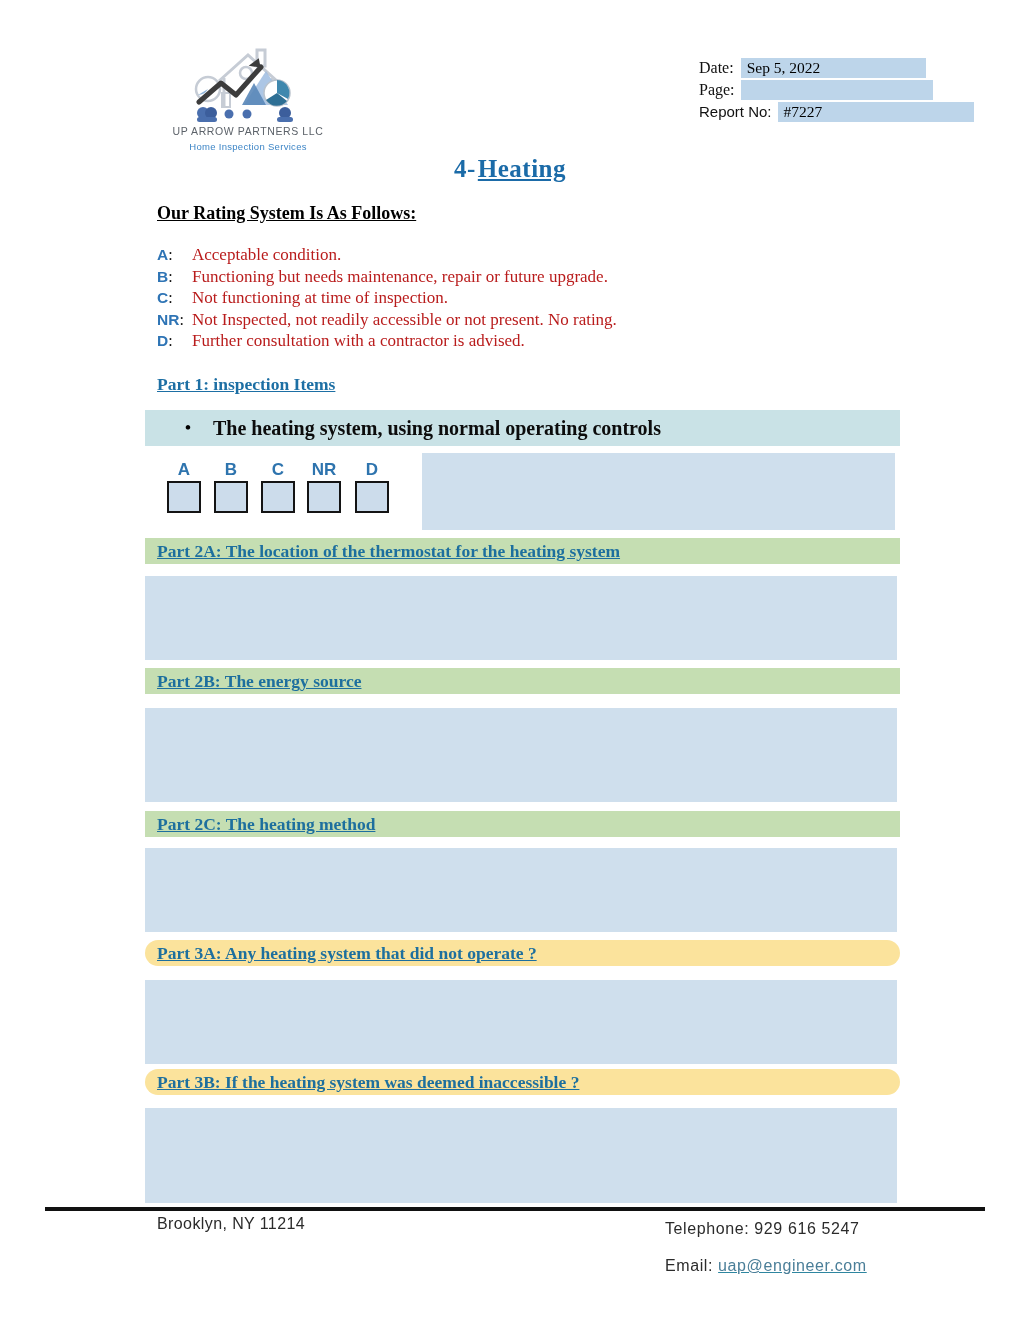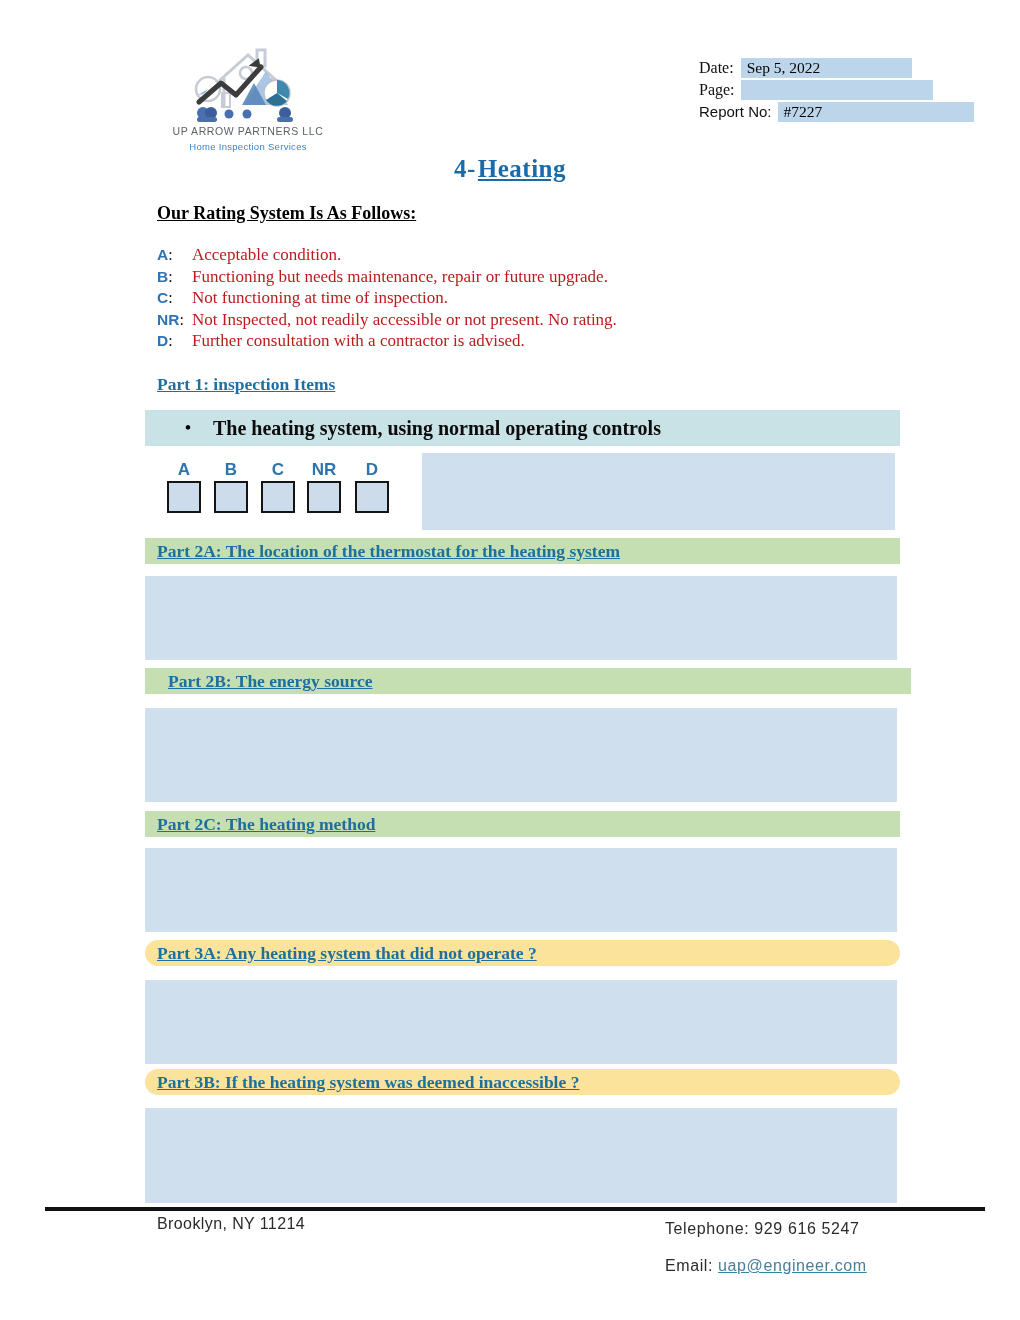--- a/index.html
+++ b/index.html
@@ -13,21 +13,21 @@
                 color:#5c6269;margin-top:2px;white-space:nowrap;}
   .logo-tagline{font-family:"Liberation Sans",sans-serif;font-size:9.5px;color:#3d85c6;
                 margin-top:4px;letter-spacing:.3px;}
 
   .meta{position:absolute;left:699px;top:57px;width:290px;}
   .meta-row{display:flex;align-items:center;margin-bottom:1px;height:21px;}
   .meta-label{font-size:16px;color:#111;white-space:nowrap;}
   .meta-label.sans{font-family:"Liberation Sans",sans-serif;font-size:15px;}
   .meta-field{background:#bdd5ea;height:20px;font-size:15.5px;line-height:20px;
               padding-left:6px;box-sizing:border-box;}
-  .f-date{width:171px;margin-left:7px;}
+  .f-date{width:185px;margin-left:7px;}
   .f-page{width:192px;margin-left:6px;}
   .f-report{width:196px;margin-left:6px;}
 
   
   .doc-title{position:absolute;left:0;top:155px;width:100%;text-align:center;
              font-size:25px;font-weight:bold;color:#1b6ba8;letter-spacing:.5px;}
   .doc-title .u{text-decoration:underline;margin-left:2px;}
 
   
   .rating{position:absolute;left:157px;top:203px;width:720px;}
@@ -176,21 +176,21 @@
     <span class="cb-box" style="left:162px;"></span>
     <span class="cb-box" style="left:210px;"></span>
     <span class="rate-answer"></span>
   </div>
 
   <div class="sec sec-header green" style="top:538px;">
     <span class="sec-title">Part 2A: The location of the thermostat for the heating system</span>
   </div>
   <div class="sec-content" style="top:576px;height:84px;"></div>
 
-  <div class="sec sec-header green" style="top:668px;padding-left:11px;">
+  <div class="sec sec-header green" style="top:668px;">
     <span class="sec-title">Part 2B: The energy source</span>
   </div>
   <div class="sec-content" style="top:708px;height:94px;"></div>
 
   <div class="sec sec-header green" style="top:811px;">
     <span class="sec-title">Part 2C: The heating method</span>
   </div>
   <div class="sec-content" style="top:848px;height:84px;"></div>
 
   <div class="sec sec-header yellow" style="top:940px;">

